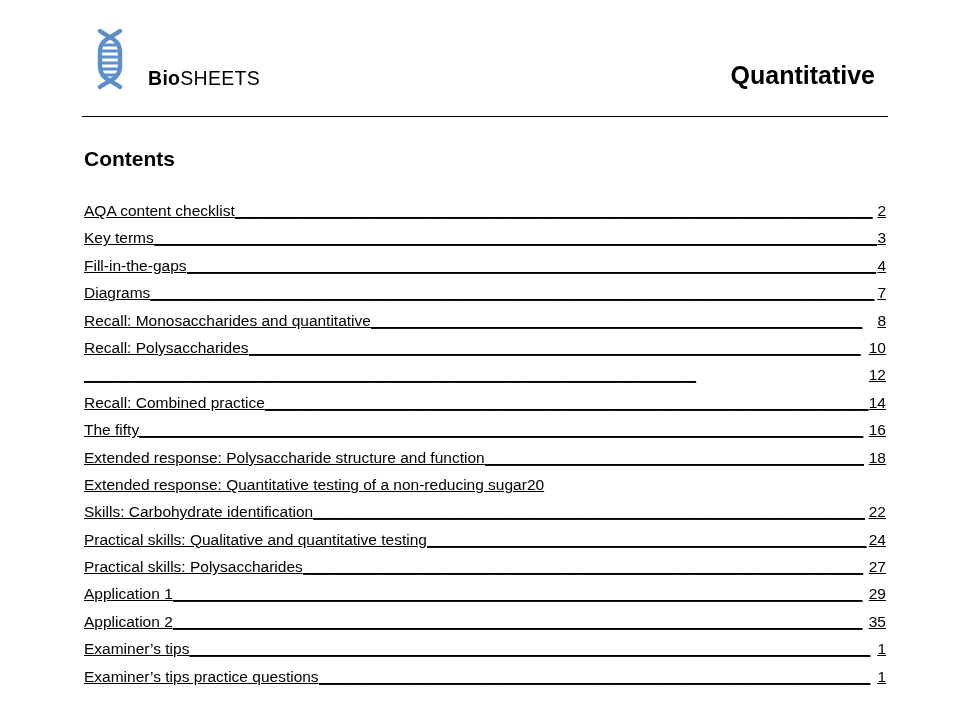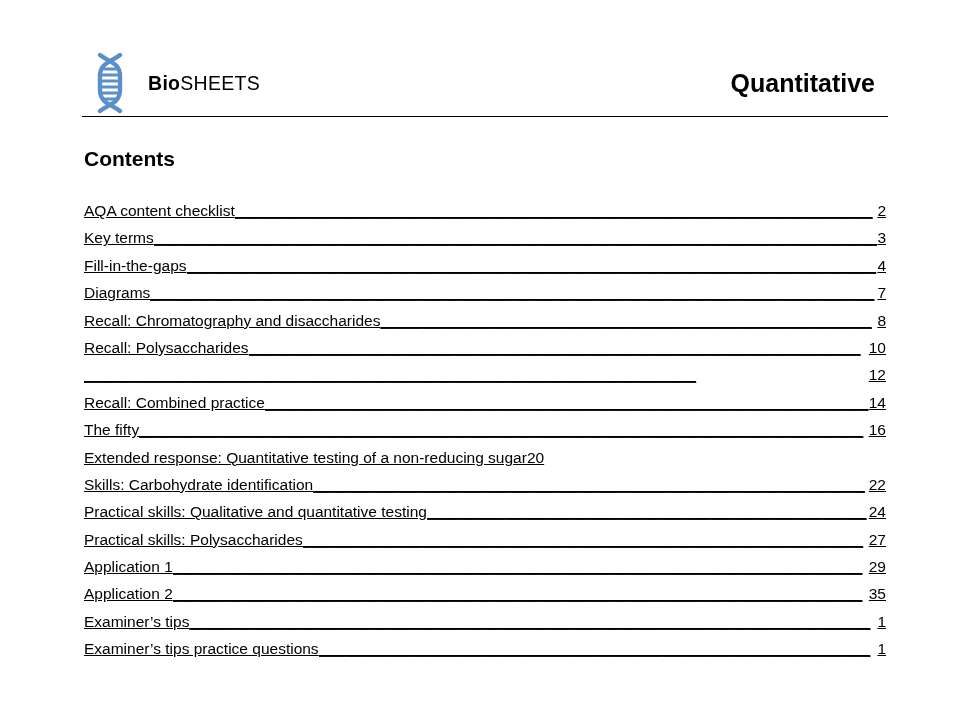--- a/index.html
+++ b/index.html
@@ -9,24 +9,24 @@
     height: 727px;
     background: #ffffff;
     color: #000000;
     font-family: "Liberation Sans", sans-serif;
     overflow: hidden;
   }
   .header {
     position: absolute;
     left: 88px;
     right: 82px;
-    top: 52px;
+    top: 28px;
     height: 62px;
     display: flex;
-    align-items: center;
+    align-items: flex-end;
   }
   .logo { width: 44px; height: 62px; flex: 0 0 auto; }
   .brand {
     margin-left: 16px;
     font-size: 19.5px;
     letter-spacing: 0.3px;
     white-space: nowrap;
   }
   .brand .bold { font-weight: bold; }
   .doc-title {
@@ -121,21 +121,21 @@
       <span class="toc-page">4</span>
     </div>
 
     <div class="toc-row">
       <span class="toc-label">Diagrams</span>
       <span class="toc-leader">____________________________________________________________________________________</span>
       <span class="toc-page">7</span>
     </div>
 
     <div class="toc-row">
-      <span class="toc-label">Recall: Chromatography and disaccharides</span>
+      <span class="toc-label">Recall: Monosaccharides and quantitative</span>
       <span class="toc-leader">_________________________________________________________</span>
       <span class="toc-page">8</span>
     </div>
 
     <div class="toc-row">
       <span class="toc-label">Recall: Polysaccharides</span>
       <span class="toc-leader">_______________________________________________________________________</span>
       <span class="toc-page">10</span>
     </div>
 
@@ -149,20 +149,25 @@
       <span class="toc-leader">______________________________________________________________________</span>
       <span class="toc-page">14</span>
     </div>
 
     <div class="toc-row">
       <span class="toc-label">The fifty</span>
       <span class="toc-leader">____________________________________________________________________________________</span>
       <span class="toc-page">16</span>
     </div>
 
+    <div class="toc-row">
+      <span class="toc-label">Extended response: Polysaccharide structure and function</span>
+      <span class="toc-leader">____________________________________________</span>
+      <span class="toc-page">18</span>
+    </div>
 
     <div class="toc-row">
       <span class="toc-label">Extended response: Quantitative testing of a non-reducing sugar</span>
       <span class="toc-page">20</span>
     </div>
 
     <div class="toc-row">
       <span class="toc-label">Skills: Carbohydrate identification</span>
       <span class="toc-leader">________________________________________________________________</span>
       <span class="toc-page">22</span>

